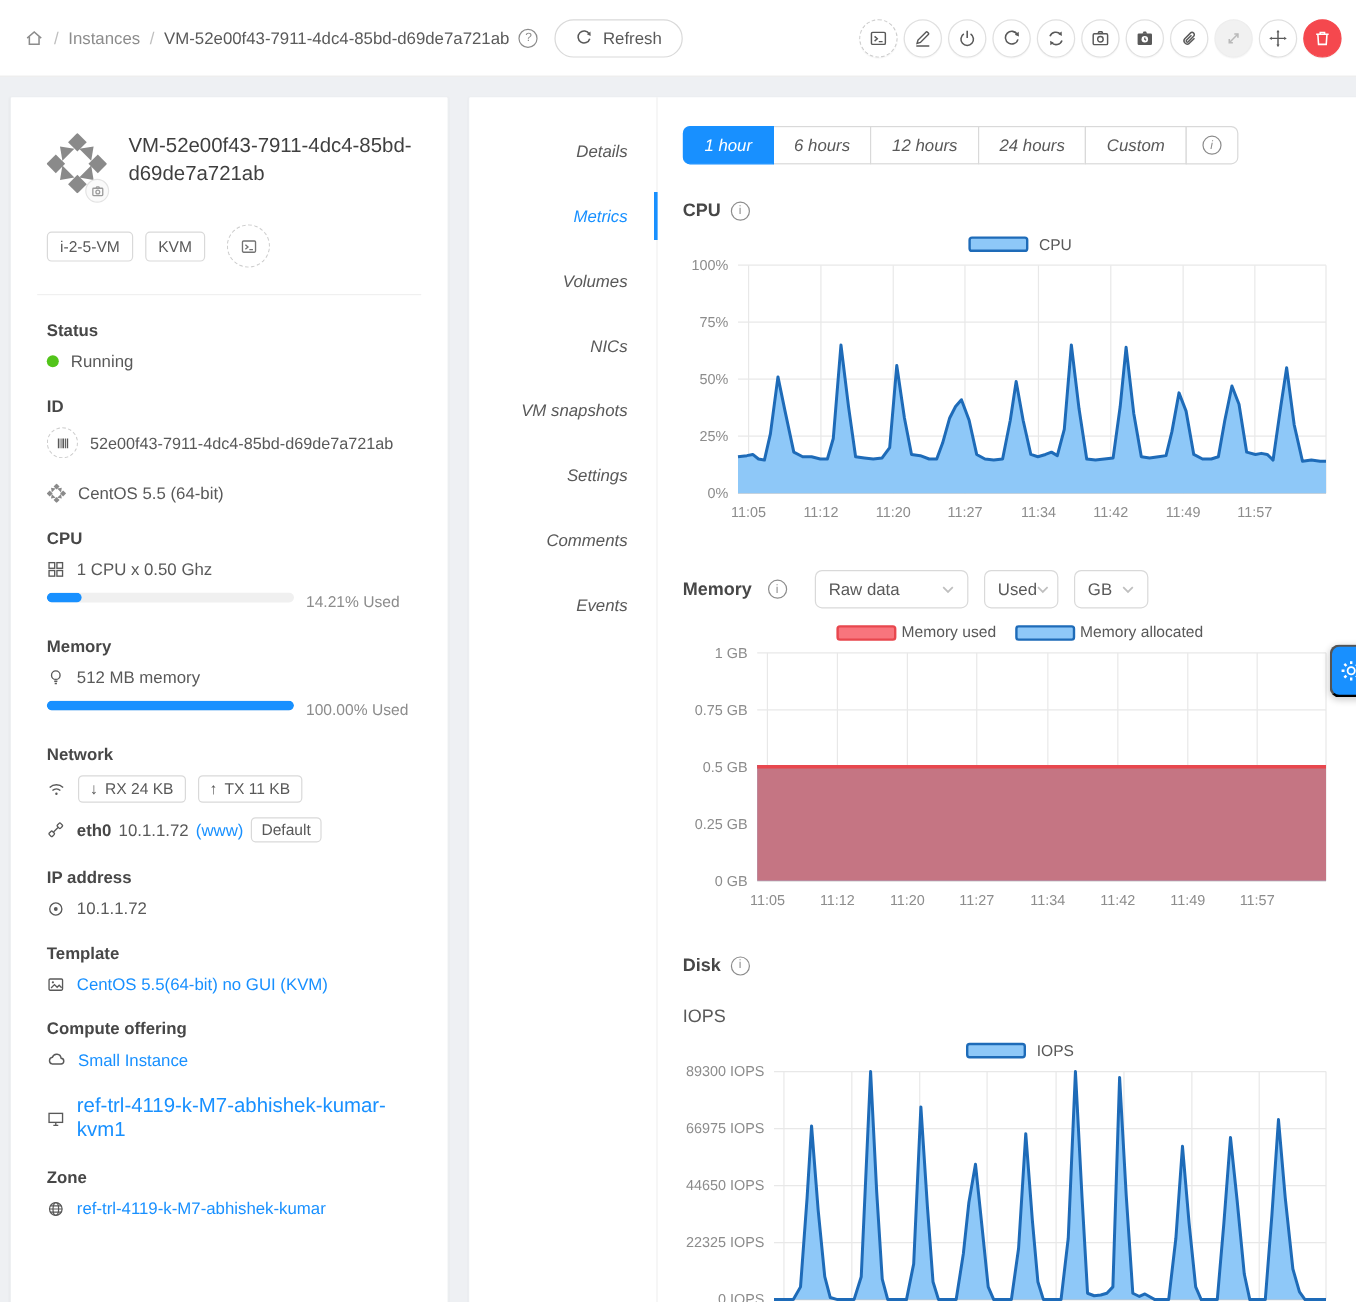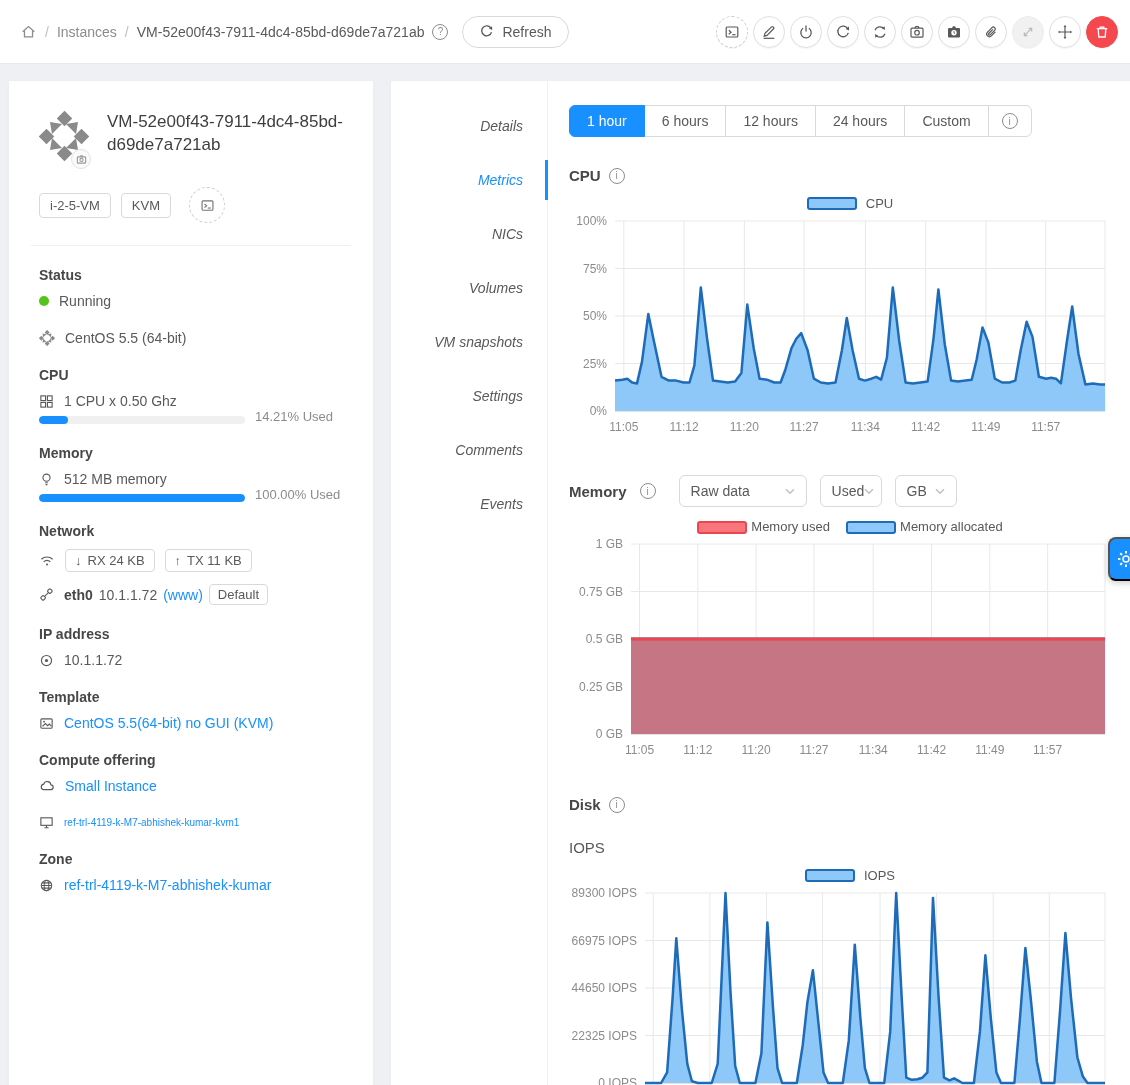--- a/index.html
+++ b/index.html
@@ -41,40 +41,40 @@
   .chip { border:1px solid #d9d9d9; border-radius:4px; background:#fff; padding:4px 10px;
     font-size:13px; color:#595959; }
   .dashed-btn { width:36px; height:36px; border-radius:50%; border:1px dashed #cfcfcf; background:#fff;
     display:flex; align-items:center; justify-content:center; margin-left:8px; cursor:pointer; }
   .lp-divider { border:none; border-top:1px solid #f0f0f0; margin:22px 0 14px -8px; }
   .sec { margin-top:21px; }
   .sec-label { font-weight:bold; color:#474747; margin-bottom:10px; }
   .sec-row { display:flex; align-items:center; gap:10px; color:#595959; margin-top:8px; }
   .dot { width:10px; height:10px; border-radius:50%; background:#52c41a; }
   .link { color:#1890ff; cursor:pointer; text-decoration:none; }
-  .prog-row { display:flex; align-items:flex-end; gap:10px; }
+  .prog-row { display:flex; align-items:flex-start; gap:10px; margin-top:12px; }
   .prog { flex:1; height:8px; border-radius:4px; background:#f0f0f0; overflow:hidden; }
   .prog-fill { height:8px; border-radius:4px; background:#1890ff; }
   .prog-label { font-size:13px; color:#8c8c8c; width:96px; }
   .mini-chip { border:1px solid #d9d9d9; border-radius:4px; padding:3px 9px; font-size:13px;
     display:inline-flex; align-items:center; gap:6px; background:#fff; }
   .dashed-circle { width:26px; height:26px; border:1px dashed #cfcfcf; border-radius:50%;
     display:flex; align-items:center; justify-content:center; flex:0 0 26px; }
   .bold-ink { font-weight:bold; color:#474747; }
 
   
   .side-nav { position:absolute; left:0; top:0; width:157px; height:100%; border-right:1px solid #f0f0f0; padding-top:18px; }
   .nav-item { height:54px; display:flex; align-items:center; justify-content:flex-end;
     padding-right:24px; color:#595959; cursor:pointer; position:relative;font-style:italic; }
   .nav-item.active { color:#1890ff; }
   .nav-item.active::after { content:""; position:absolute; right:-1px; top:7px; bottom:7px; width:3px; background:#1890ff; }
 
   
   .content { position:absolute; left:178px; top:24px; width:562px; }
-  .seg-group { display:inline-flex; }
+  .seg-group { display:inline-flex;font-style:italic; }
   .seg { height:32px; padding:0 17px; display:flex; align-items:center; border:1px solid #d9d9d9;
     background:#fff; color:#595959; margin-left:-1px; cursor:pointer; }
   .seg:first-child { border-radius:6px 0 0 6px; margin-left:0; }
   .seg.info-seg { border-radius:0 6px 6px 0; padding:0 13px; }
   .seg.selected { background:#1890ff; border-color:#1890ff; color:#fff; z-index:1; }
   .chart-title-row { display:flex; align-items:center; gap:8px; margin-top:30px; }
   .chart-title { font-weight:bold; color:#474747; font-size:15px; }
   .legend { display:flex; justify-content:center; align-items:center; gap:9px; margin-top:12px; }
   .sw { width:50px; height:13px; border-radius:3px; }
   .sw.blue { background:#8ec8f8; border:2px solid #1e6bb8; }
@@ -264,20 +264,35 @@
   <hr class="lp-divider">
 
   <div class="sec">
     <div class="sec-label">Status</div>
     <div class="sec-row">
         <span class="dot"></span>
         <span>Running</span>
       </div>
   </div>
 
+  <div class="sec">
+    <div class="sec-label">ID</div>
+    <div class="sec-row">
+      <span class="dashed-circle">
+          <svg width="13" height="13" viewBox="0 0 16 16" stroke="#595959">
+            <line x1="3.5" y1="3" x2="3.5" y2="13" stroke-width="1.6"></line>
+            <line x1="6" y1="3" x2="6" y2="13" stroke-width="1"></line>
+            <line x1="8.3" y1="3" x2="8.3" y2="13" stroke-width="1.8"></line>
+            <line x1="10.6" y1="3" x2="10.6" y2="13" stroke-width="1"></line>
+            <line x1="12.6" y1="3" x2="12.6" y2="13" stroke-width="1.4"></line>
+          </svg>
+        </span>
+      <span style="font-size:13.5px;">52e00f43-7911-4dc4-85bd-d69de7a721ab</span>
+    </div>
+  </div>
 
   <div class="sec">
     <div class="sec-row">
       <span>
           <svg width="16" height="16" viewBox="0 0 50 50" fill="#8a8a8a">
             <rect x="20" y="2" width="11" height="11" transform="rotate(45 25.5 7.5)"></rect>
             <rect x="20" y="37" width="11" height="11" transform="rotate(45 25.5 42.5)"></rect>
             <rect x="2" y="20" width="11" height="11" transform="rotate(45 7.5 25.5)"></rect>
             <rect x="37" y="20" width="11" height="11" transform="rotate(45 42.5 25.5)"></rect>
             <polygon points="11,11 23,13 13,23"></polygon>
@@ -404,21 +419,21 @@
   </div>
 
   <div class="sec">
     <div class="sec-row">
       <span>
           <svg width="15" height="15" viewBox="0 0 16 16" fill="none" stroke="#595959" stroke-width="1.2">
             <rect x="2" y="3" width="12" height="8"></rect>
             <path d="M5.8 13.6h4.4M8 11v2.6"></path>
           </svg>
         </span>
-      <span class="link" style="font-size:10px;">ref-trl-4119-k-M7-abhishek-kumar-kvm1</span>
+      <span class="link" style="font-size:17px;">ref-trl-4119-k-M7-abhishek-kumar-kvm1</span>
     </div>
   </div>
 
   <div class="sec">
     <div class="sec-label">Zone</div>
     <div class="sec-row">
       <span>
           <svg width="15" height="15" viewBox="0 0 16 16" fill="none" stroke="#595959" stroke-width="1.1">
             <circle cx="8" cy="8" r="5.6"></circle>
             <ellipse cx="8" cy="8" rx="2.5" ry="5.6"></ellipse>
@@ -427,22 +442,22 @@
         </span>
       <span class="link">ref-trl-4119-k-M7-abhishek-kumar</span>
     </div>
   </div>
 </aside>
 
 <section class="card right-card">
   <nav class="side-nav">
     <div class="nav-item">Details</div>
     <div class="nav-item active">Metrics</div>
+    <div class="nav-item">Volumes</div>
     <div class="nav-item">NICs</div>
-    <div class="nav-item">Volumes</div>
     <div class="nav-item">VM snapshots</div>
     <div class="nav-item">Settings</div>
     <div class="nav-item">Comments</div>
     <div class="nav-item">Events</div>
   </nav>
 
   <div class="content">
     <div style="display:flex;align-items:center;">
       <div class="seg-group">
         <div class="seg selected">1 hour</div>

